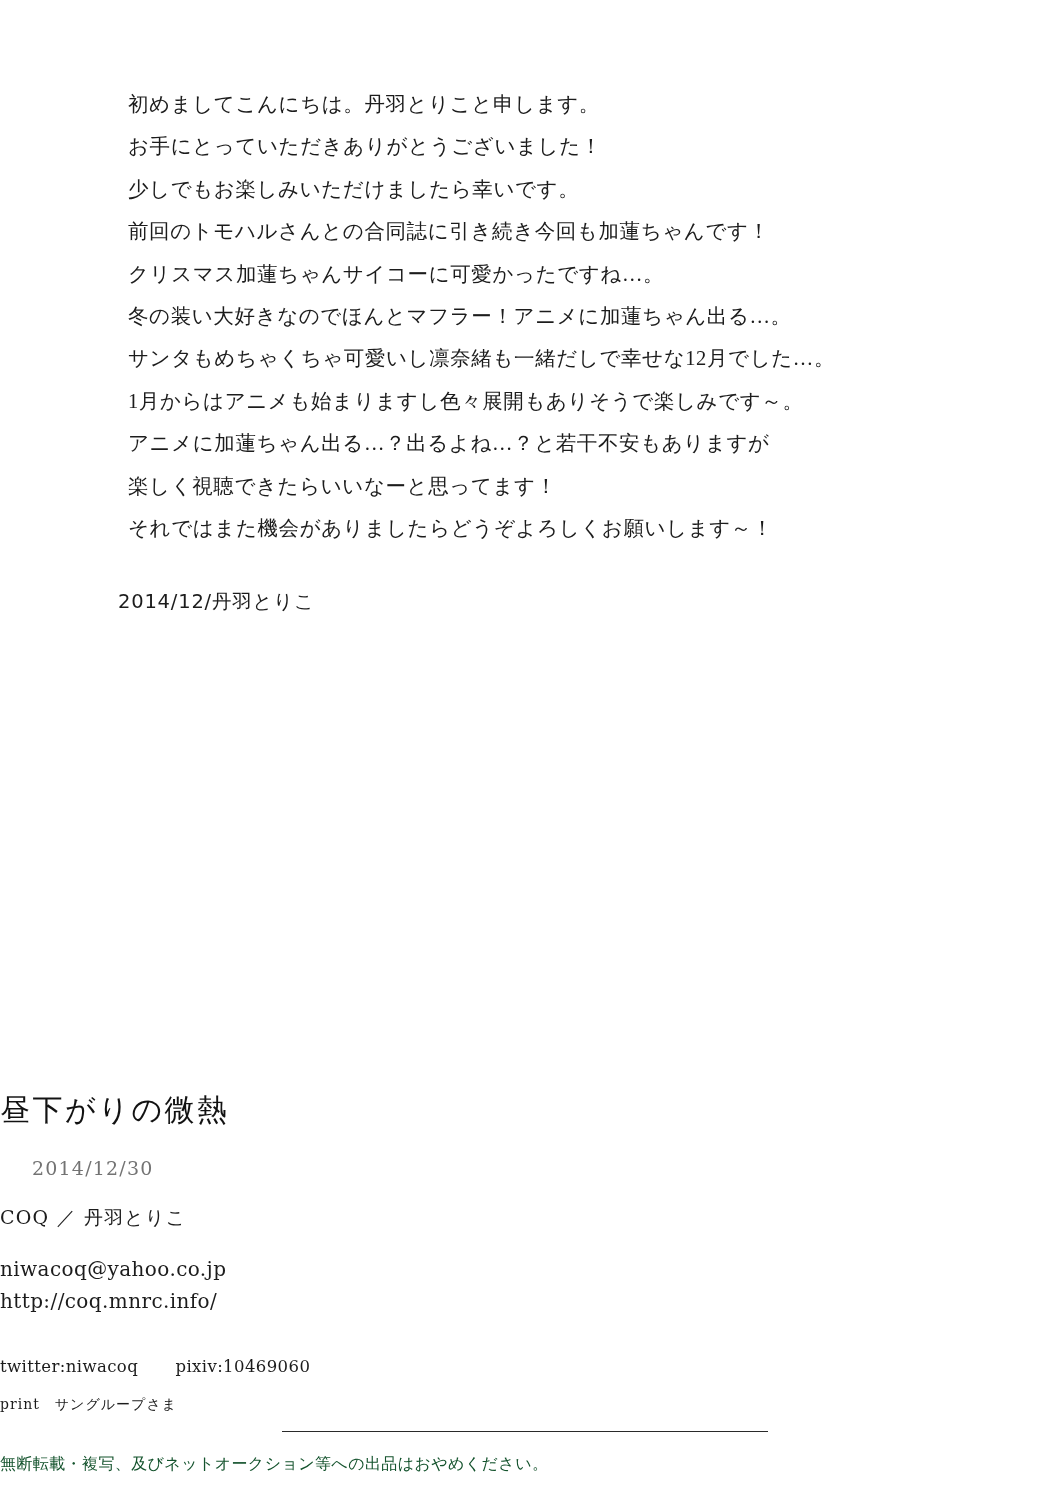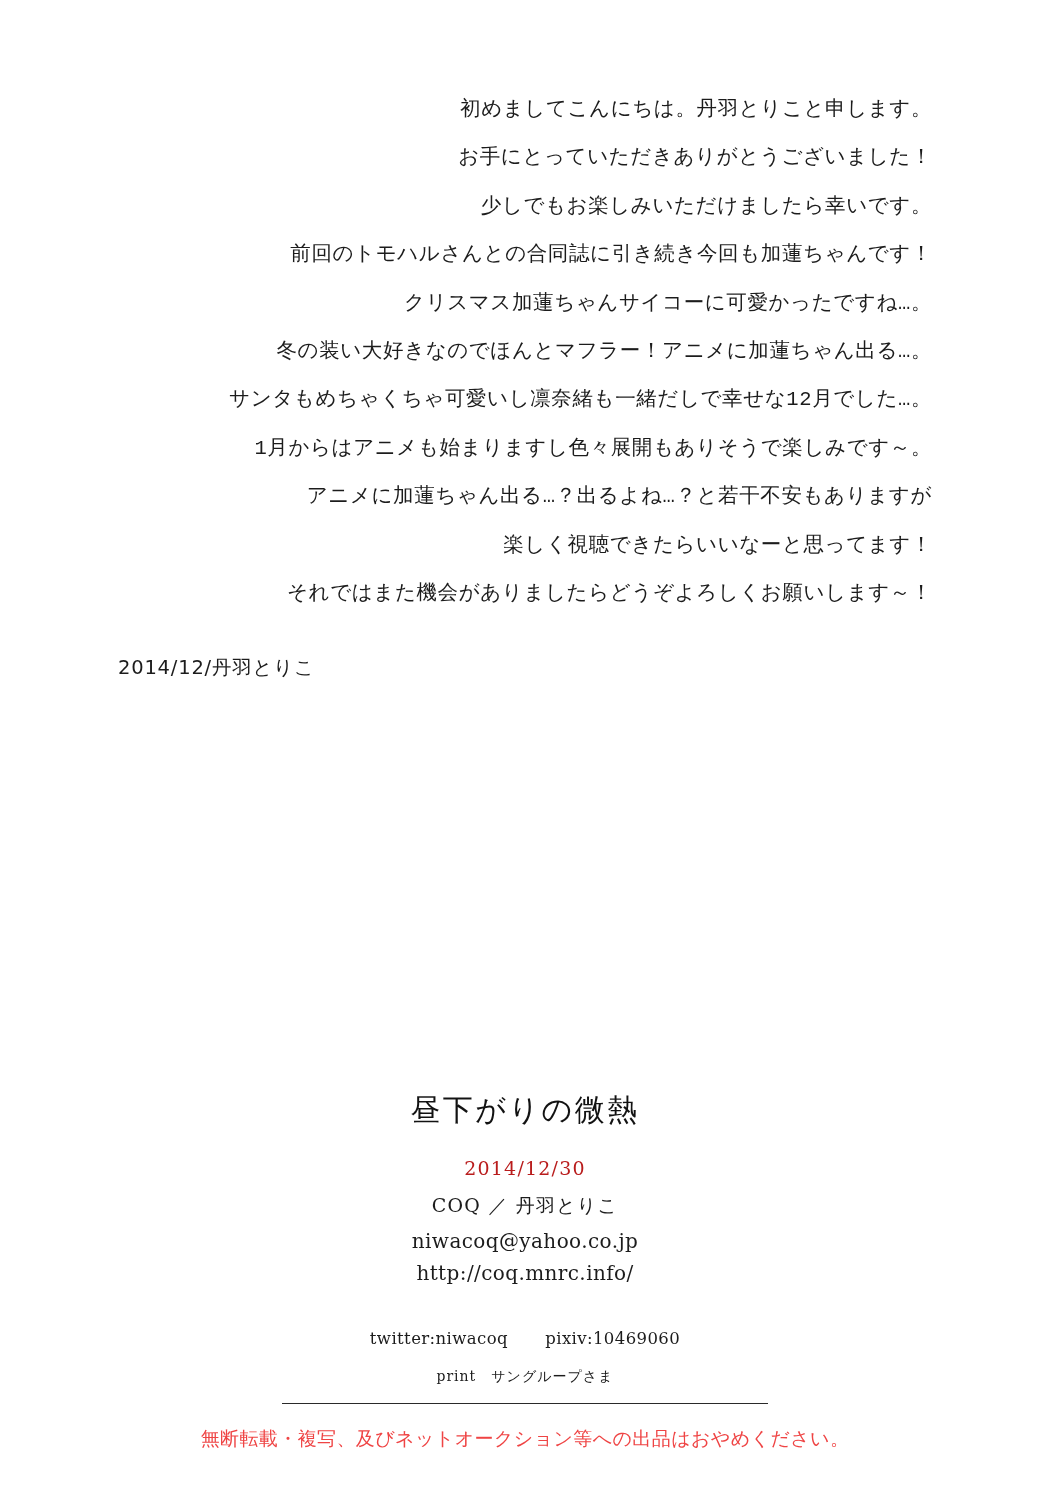--- a/index.html
+++ b/index.html
@@ -21,65 +21,65 @@
   }
 
   
   .afterword {
     position: absolute;
     left: 118px;
     top: 78px;
     width: 830px;
   }
   .afterword p {
-    margin: 16px;
-    font-family: Liberation Mono, monospace;
+    margin: 10px;
+    font-family: Liberation Serif, serif;
     font-size: 20.5px;
     line-height: 32.4px;
     letter-spacing: 0.6px;
     color: #1c1c1c;
     white-space: pre;
-    text-align: right;
   }
   .signature {
     margin-top: 44px;
     font-family: "DejaVu Sans", sans-serif;
     font-size: 19.5px;
     letter-spacing: 0.8px;
     color: #1c1c1c;
   }
 
   
   .colophon {
     position: absolute;
     left: 0;
     right: 0;
     top: 1090px;
-    text-align: center;
+    text-align: left;
   }
   .colophon-title {
     font-family: "DejaVu Serif", serif;
     font-size: 30px;
     letter-spacing: 2.5px;
     color: #121212;
     margin-bottom: 26px;
   }
   .colophon-date {
     font-family: "DejaVu Serif", serif;
     font-size: 19px;
     letter-spacing: 1.2px;
-    color: #b91c1c;
-    margin-bottom: 14px;
+    color: #737373;
+    margin-bottom: 26px;
+    padding-left: 32px;
   }
   .colophon-circle {
     font-family: "DejaVu Serif", serif;
     font-size: 19px;
     letter-spacing: 1.2px;
     color: #1c1c1c;
-    margin-bottom: 10px;
+    margin-bottom: 26px;
   }
   .colophon-mail,
   .colophon-url {
     font-family: "DejaVu Serif", serif;
     font-size: 20px;
     letter-spacing: 0.4px;
     color: #1c1c1c;
     margin-bottom: 8px;
   }
   .colophon-socials {
@@ -102,23 +102,23 @@
     margin-bottom: 17px;
   }
   .rule {
     width: 486px;
     height: 1px;
     background: #2a2a2a;
     margin: 0 auto 22px auto;
   }
   .colophon-notice {
     font-family: "DejaVu Serif", serif;
-    font-size: 19px;
+    font-size: 16px;
     letter-spacing: 0.4px;
-    color: #ef4444;
+    color: #14532d;
   }
 </style>
 </head>
 <body>
 
 <div class="page">
 
   <section class="afterword">
     <p>初めましてこんにちは。丹羽とりこと申します。</p>
     <p>お手にとっていただきありがとうございました！</p>

